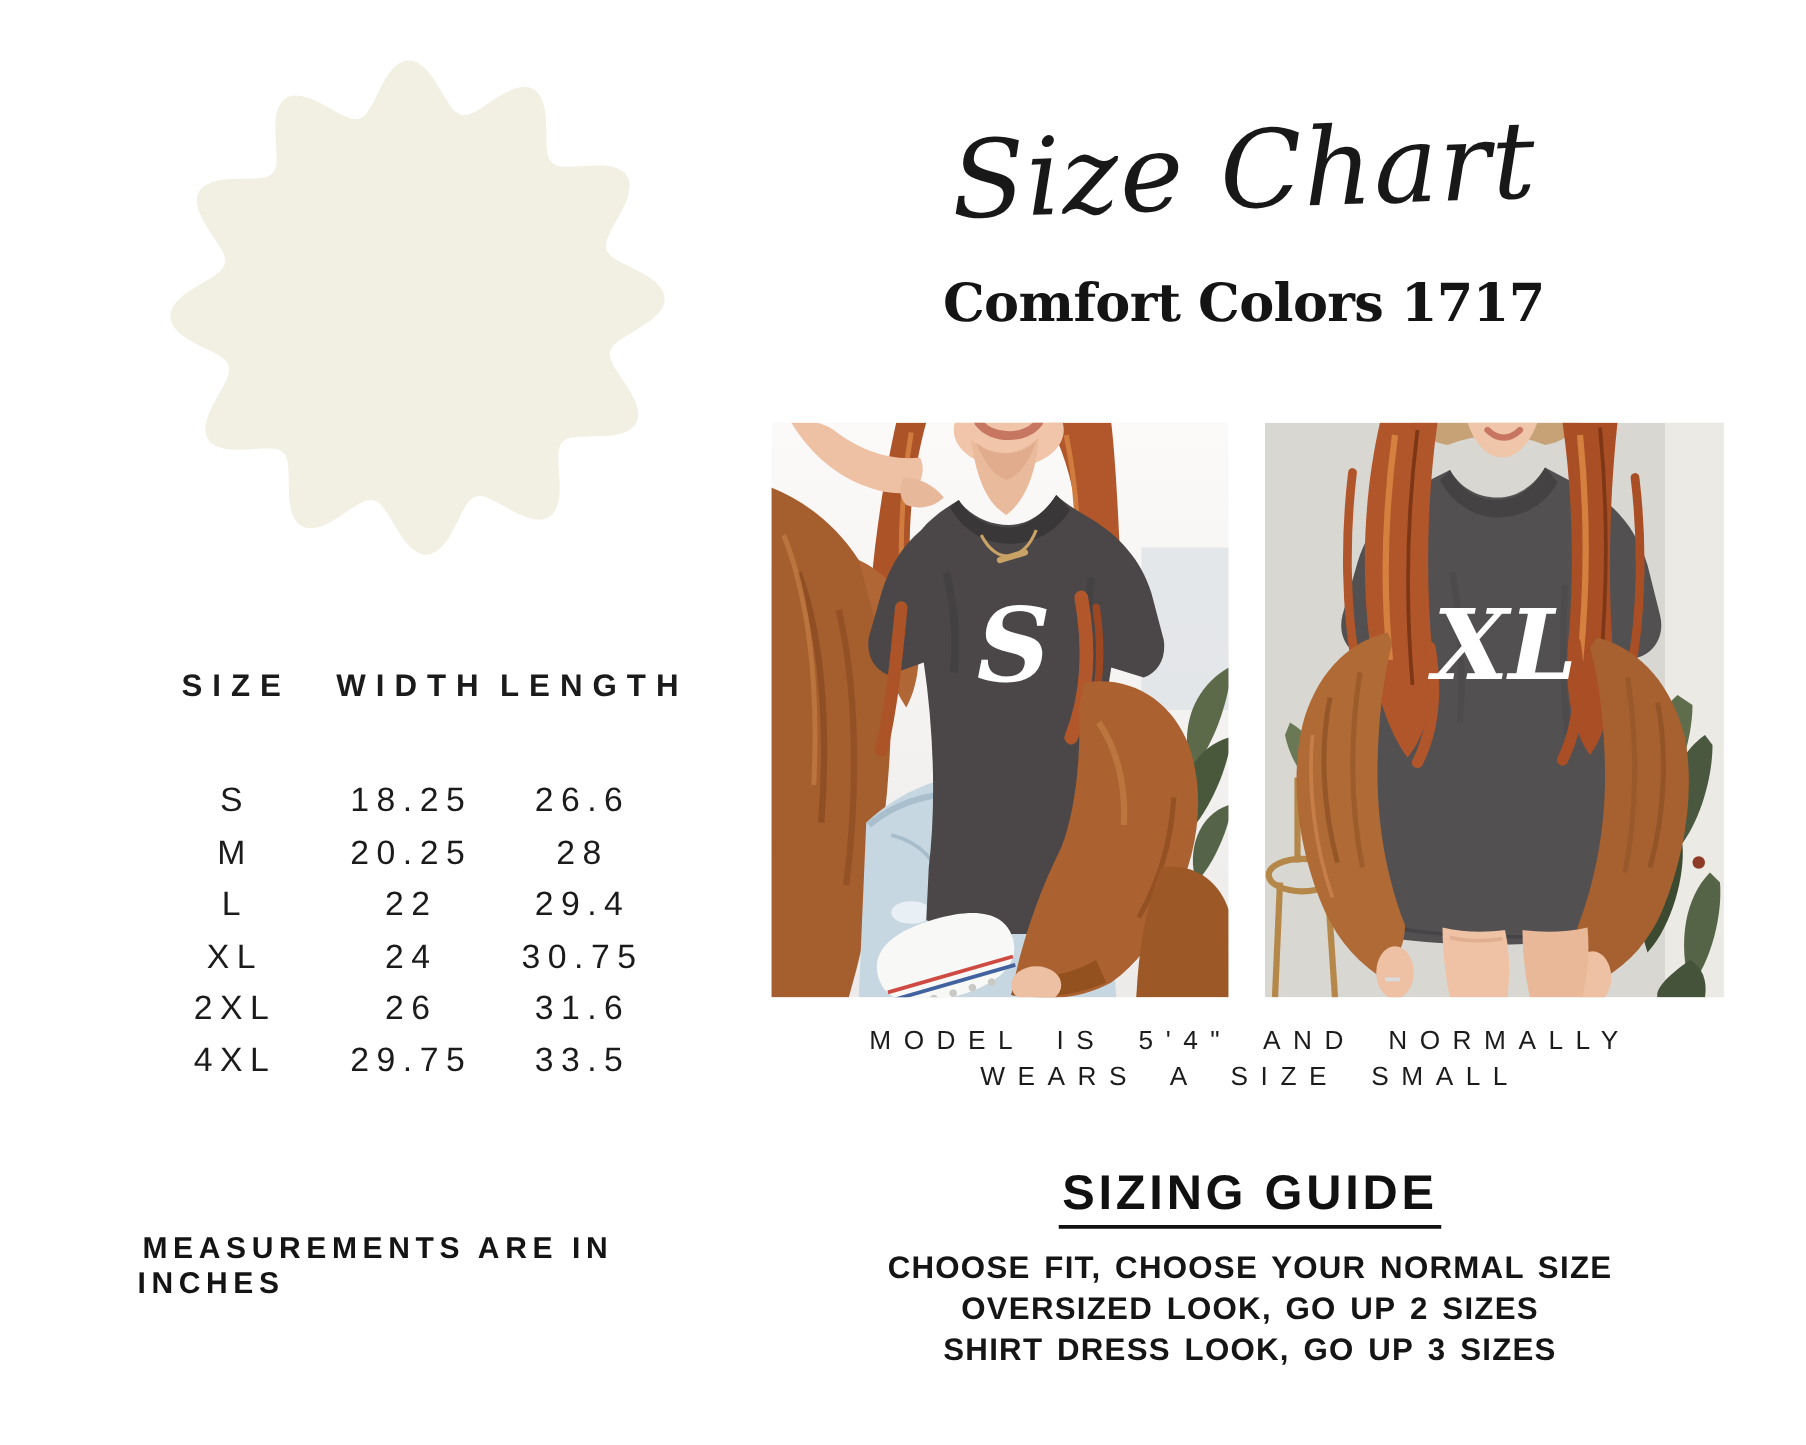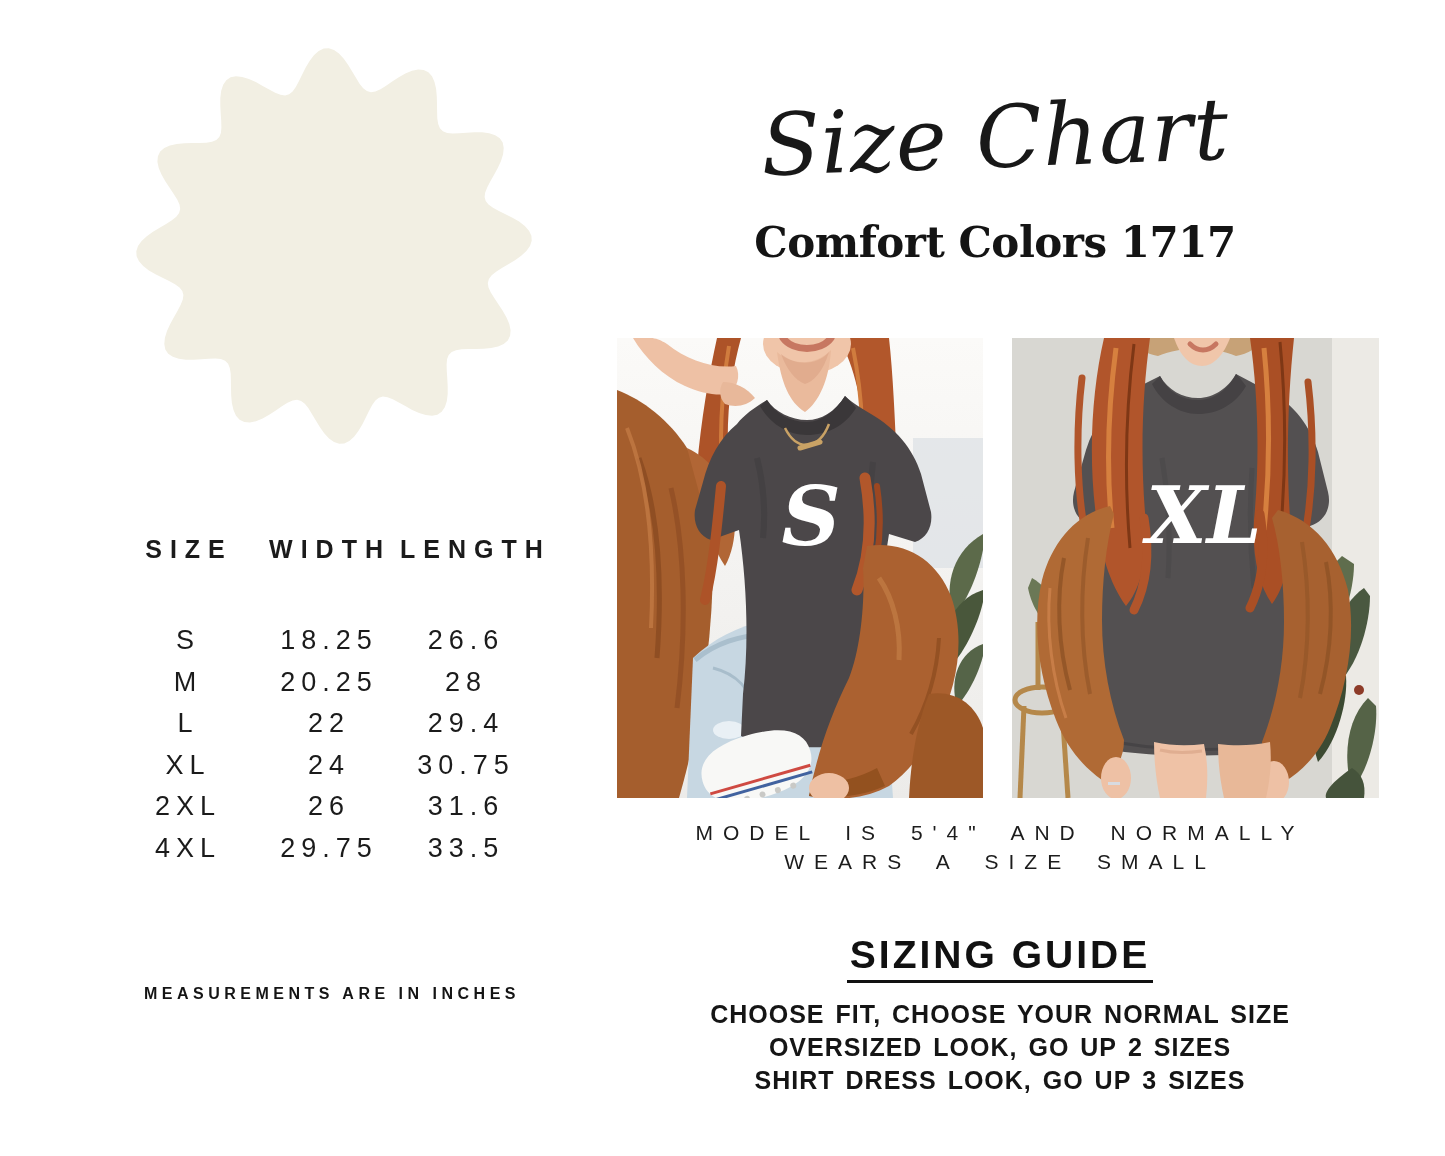--- a/index.html
+++ b/index.html
@@ -26,22 +26,22 @@
   .t-head span{
     font-weight:700;font-size:25px;letter-spacing:8px;text-align:center;
     text-indent:8px;color:#1b1b1b;
   }
   .t-body{margin-top:56px;}
   .t-row span{
     font-weight:400;font-size:27px;letter-spacing:6px;text-indent:6px;
     text-align:center;line-height:41.5px;color:#1b1b1b;
   }
   .measure-note{
-    position:absolute;left:110px;top:985px;width:440px;text-align:center;
-    font-weight:700;font-size:16px;letter-spacing:4.5px;text-indent:4px;color:#141414;
+    position:absolute;left:110px;top:985px;width:440px;text-align:left;
+    font-weight:700;font-size:24px;letter-spacing:4.5px;text-indent:4px;color:#141414;
   }
   
   .photo{position:absolute;top:338px;height:460px;overflow:hidden;}
   .photo svg{display:block;}
   .photo-left{left:617px;width:366px;}
   .photo-right{left:1012px;width:367px;}
   .shirt-letter{
     font-family:"DejaVu Serif",serif;font-style:italic;font-weight:700;
   }
   

